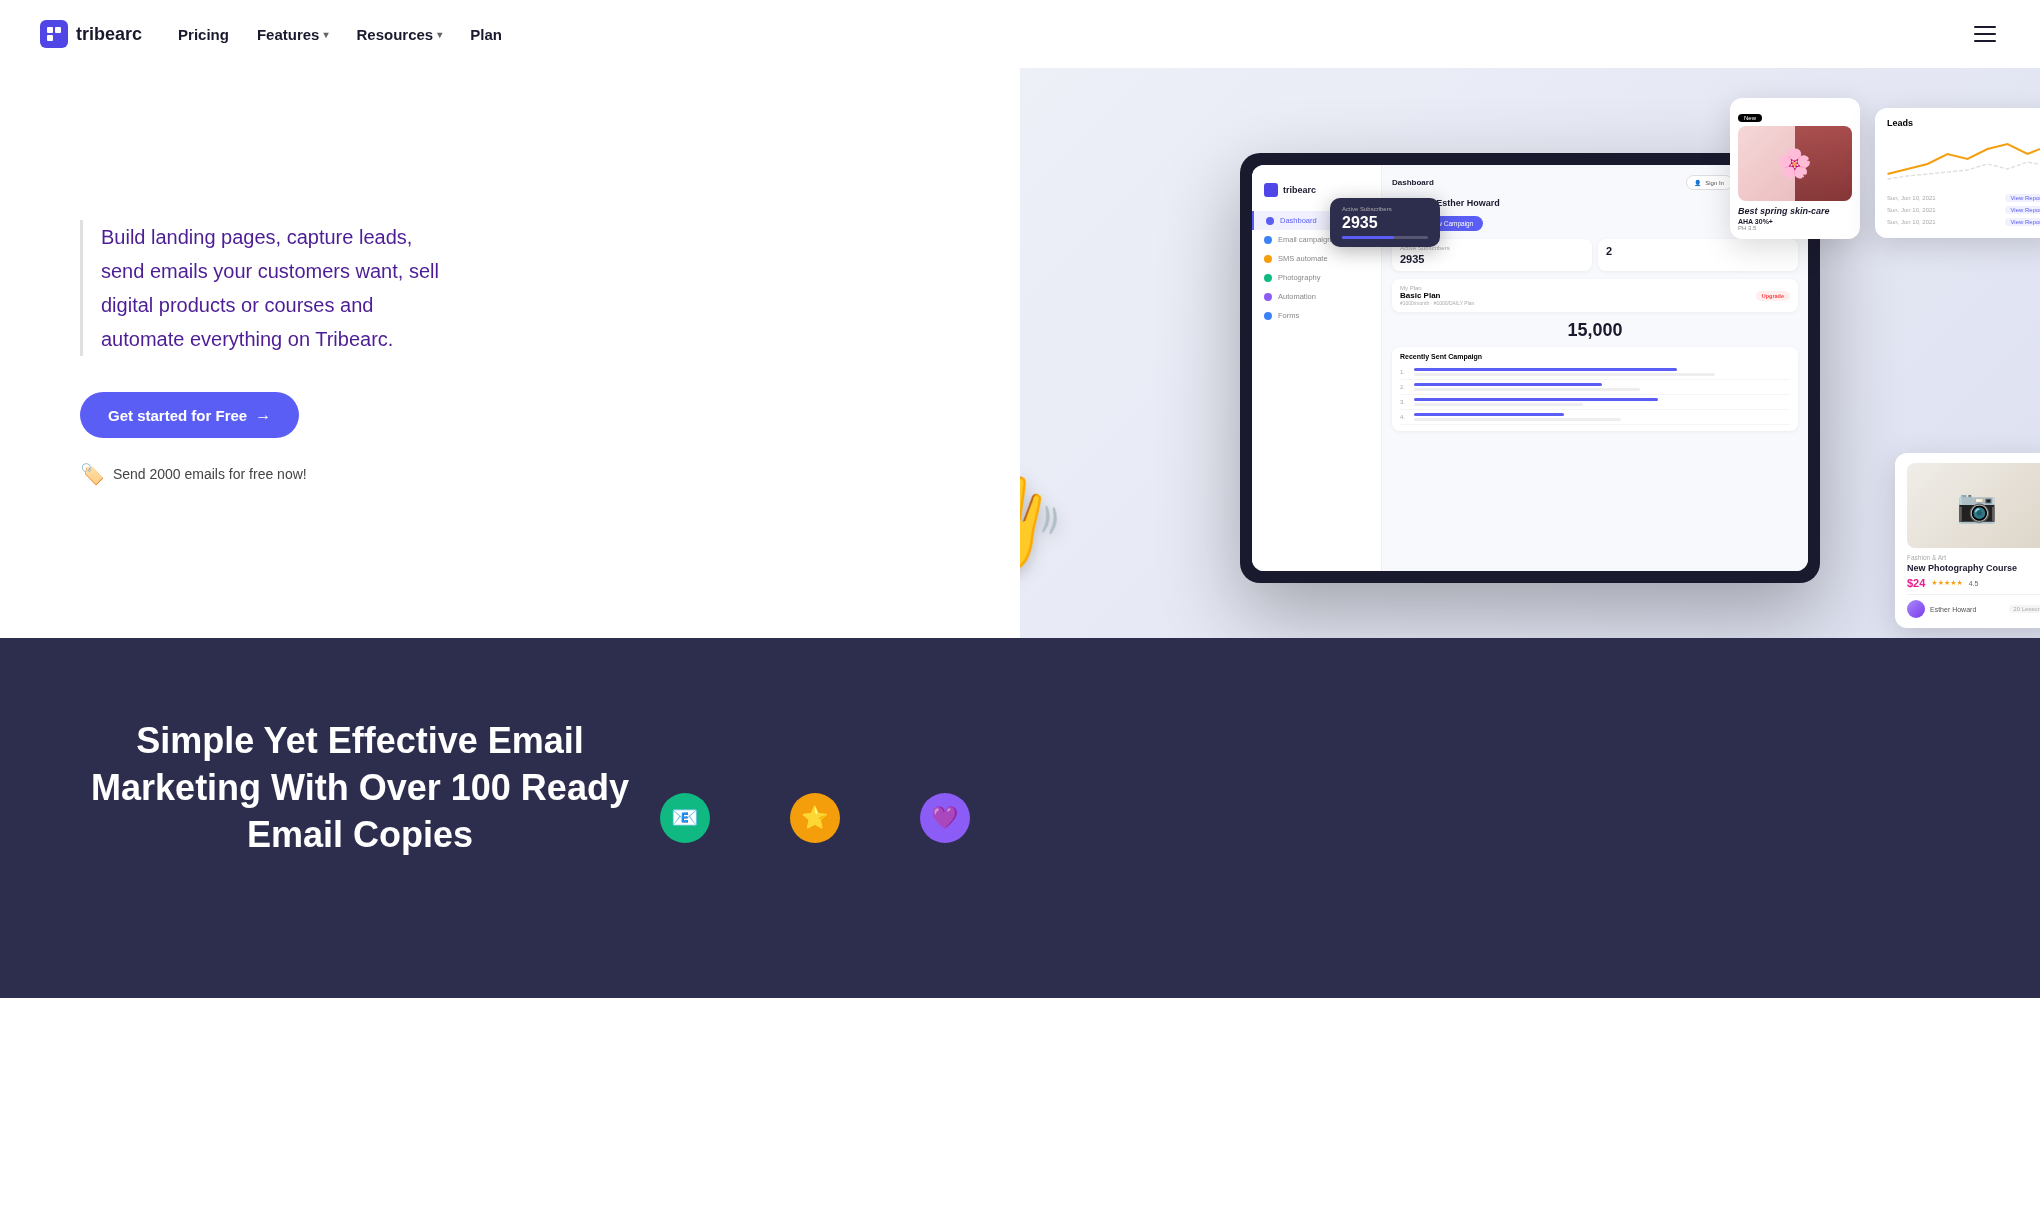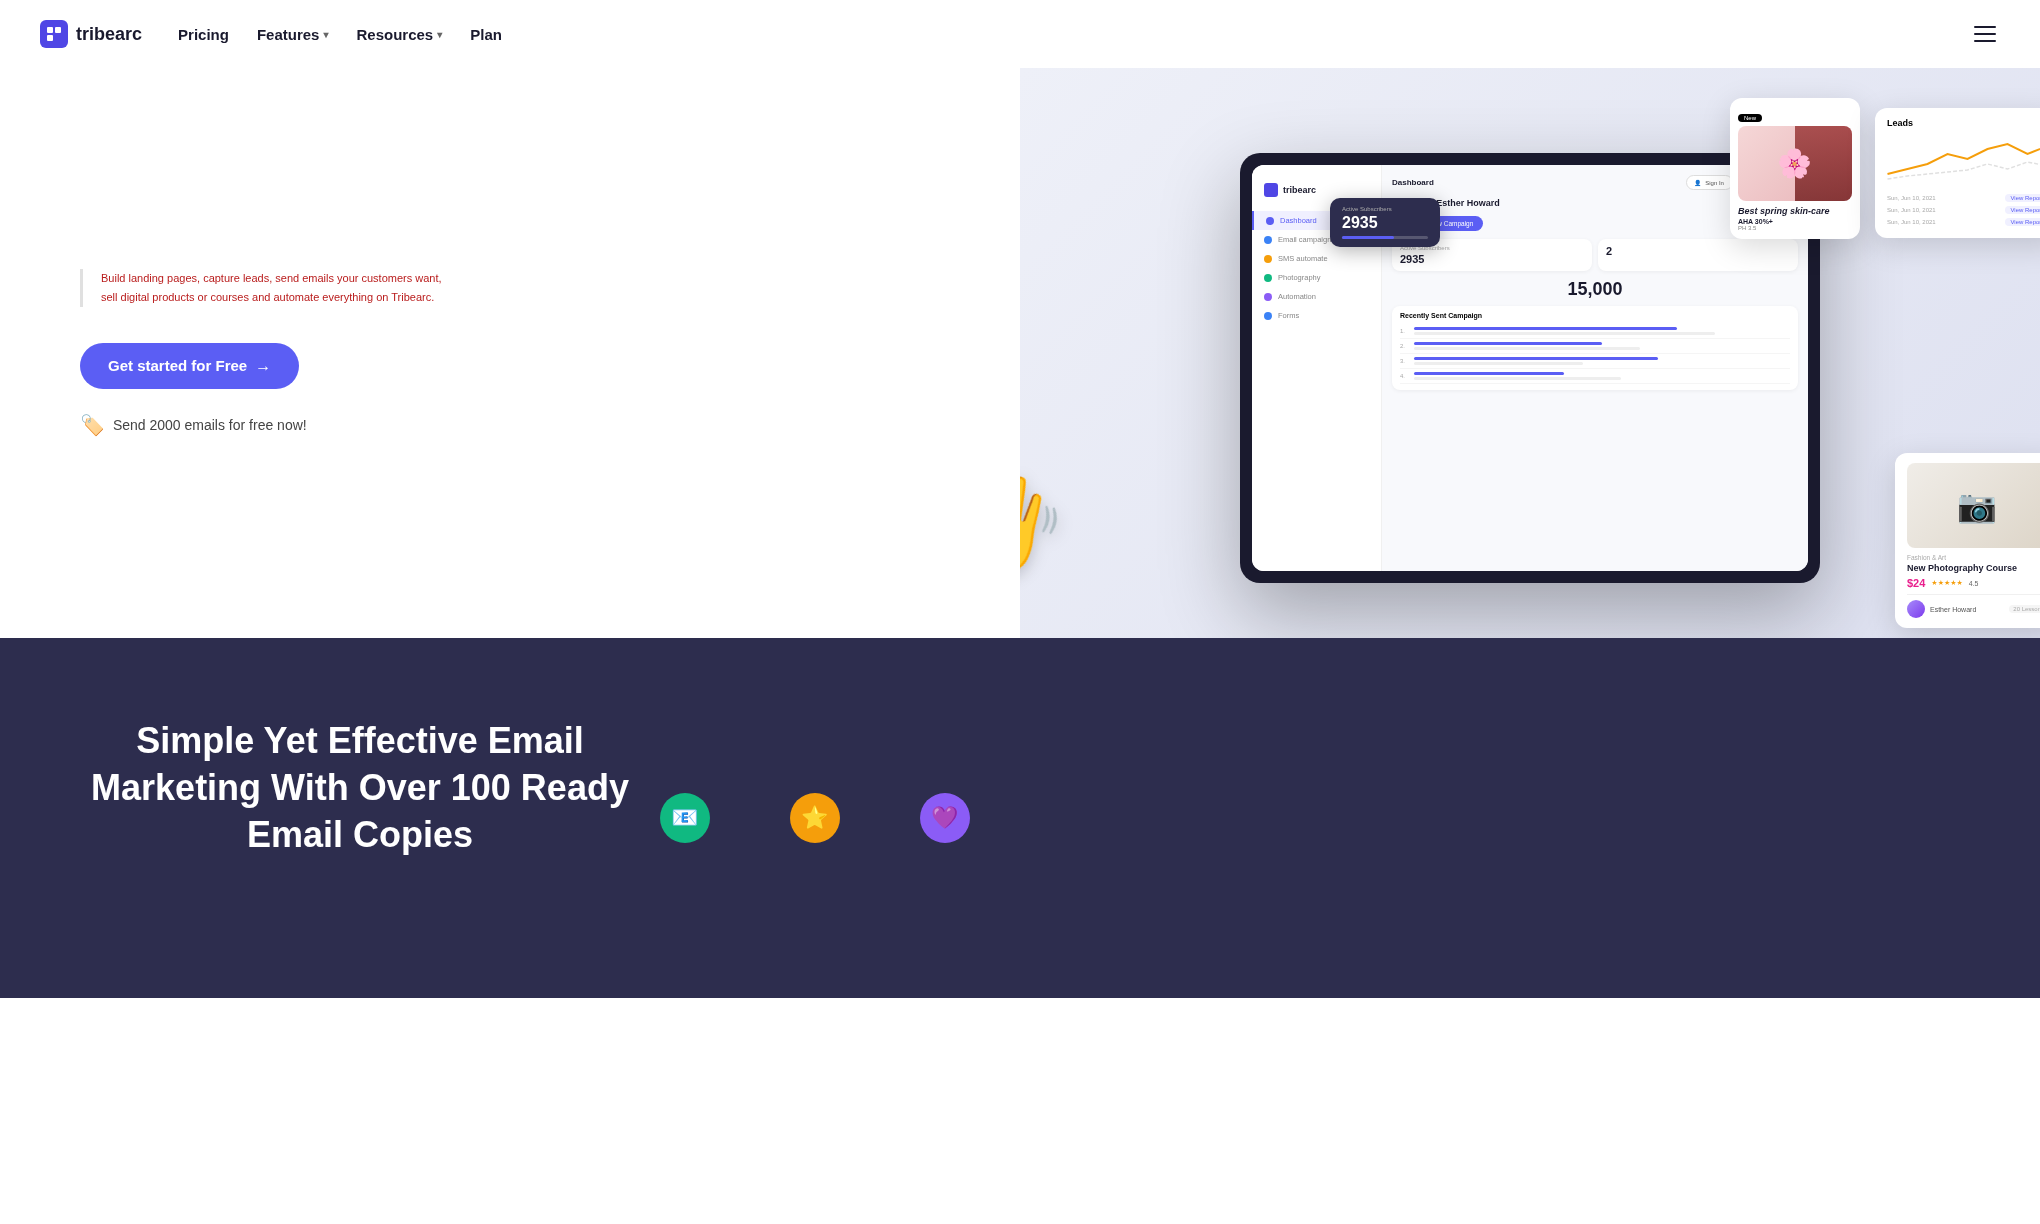--- a/index.html
+++ b/index.html
@@ -91,22 +91,22 @@
     }
     .hero-heading {
       font-size: 48px;
       font-weight: 800;
       line-height: 1.15;
       color: #0d0d1a;
       margin-bottom: 28px;
       max-width: 420px;
     }
     .hero-description {
-      font-size: 11px;
-      color: #b91c1c;
+      font-size: 20px;
+      color: #4c1d95;
       line-height: 1.7;
       max-width: 380px;
       padding-left: 18px;
       border-left: 3px solid #e0e0e0;
       margin-bottom: 36px;
     }
     .hero-cta {
       display: inline-flex;
       align-items: center;
       gap: 8px;
@@ -546,20 +546,28 @@
           <div class="dash-stats">
             <div class="dash-stat-card">
               <div class="dash-stat-label">Active Subscribers</div>
               <div class="dash-stat-value">2935</div>
             </div>
             <div class="dash-stat-card">
               <div class="dash-stat-value">2</div>
             </div>
           </div>
 
+          <div class="dash-plan-card">
+            <div class="dash-plan-info">
+              <div class="label">My Plan</div>
+              <div class="value">Basic Plan</div>
+              <div class="sub">#1000/month · #1000/DAILY Plan</div>
+            </div>
+            <div class="plan-badge">Upgrade</div>
+          </div>
 
           <div style="font-size:18px; font-weight:800; color:#1a1a2e; margin-bottom:6px; text-align:center;">15,000</div>
 
           <div class="dash-campaigns">
             <div class="dash-campaigns-header">
               <span class="dash-campaigns-title">Recently Sent Campaign</span>
             </div>
             <div class="dash-campaign-row">
               <span class="dash-campaign-num">1.</span>
               <div class="dash-campaign-bars">

